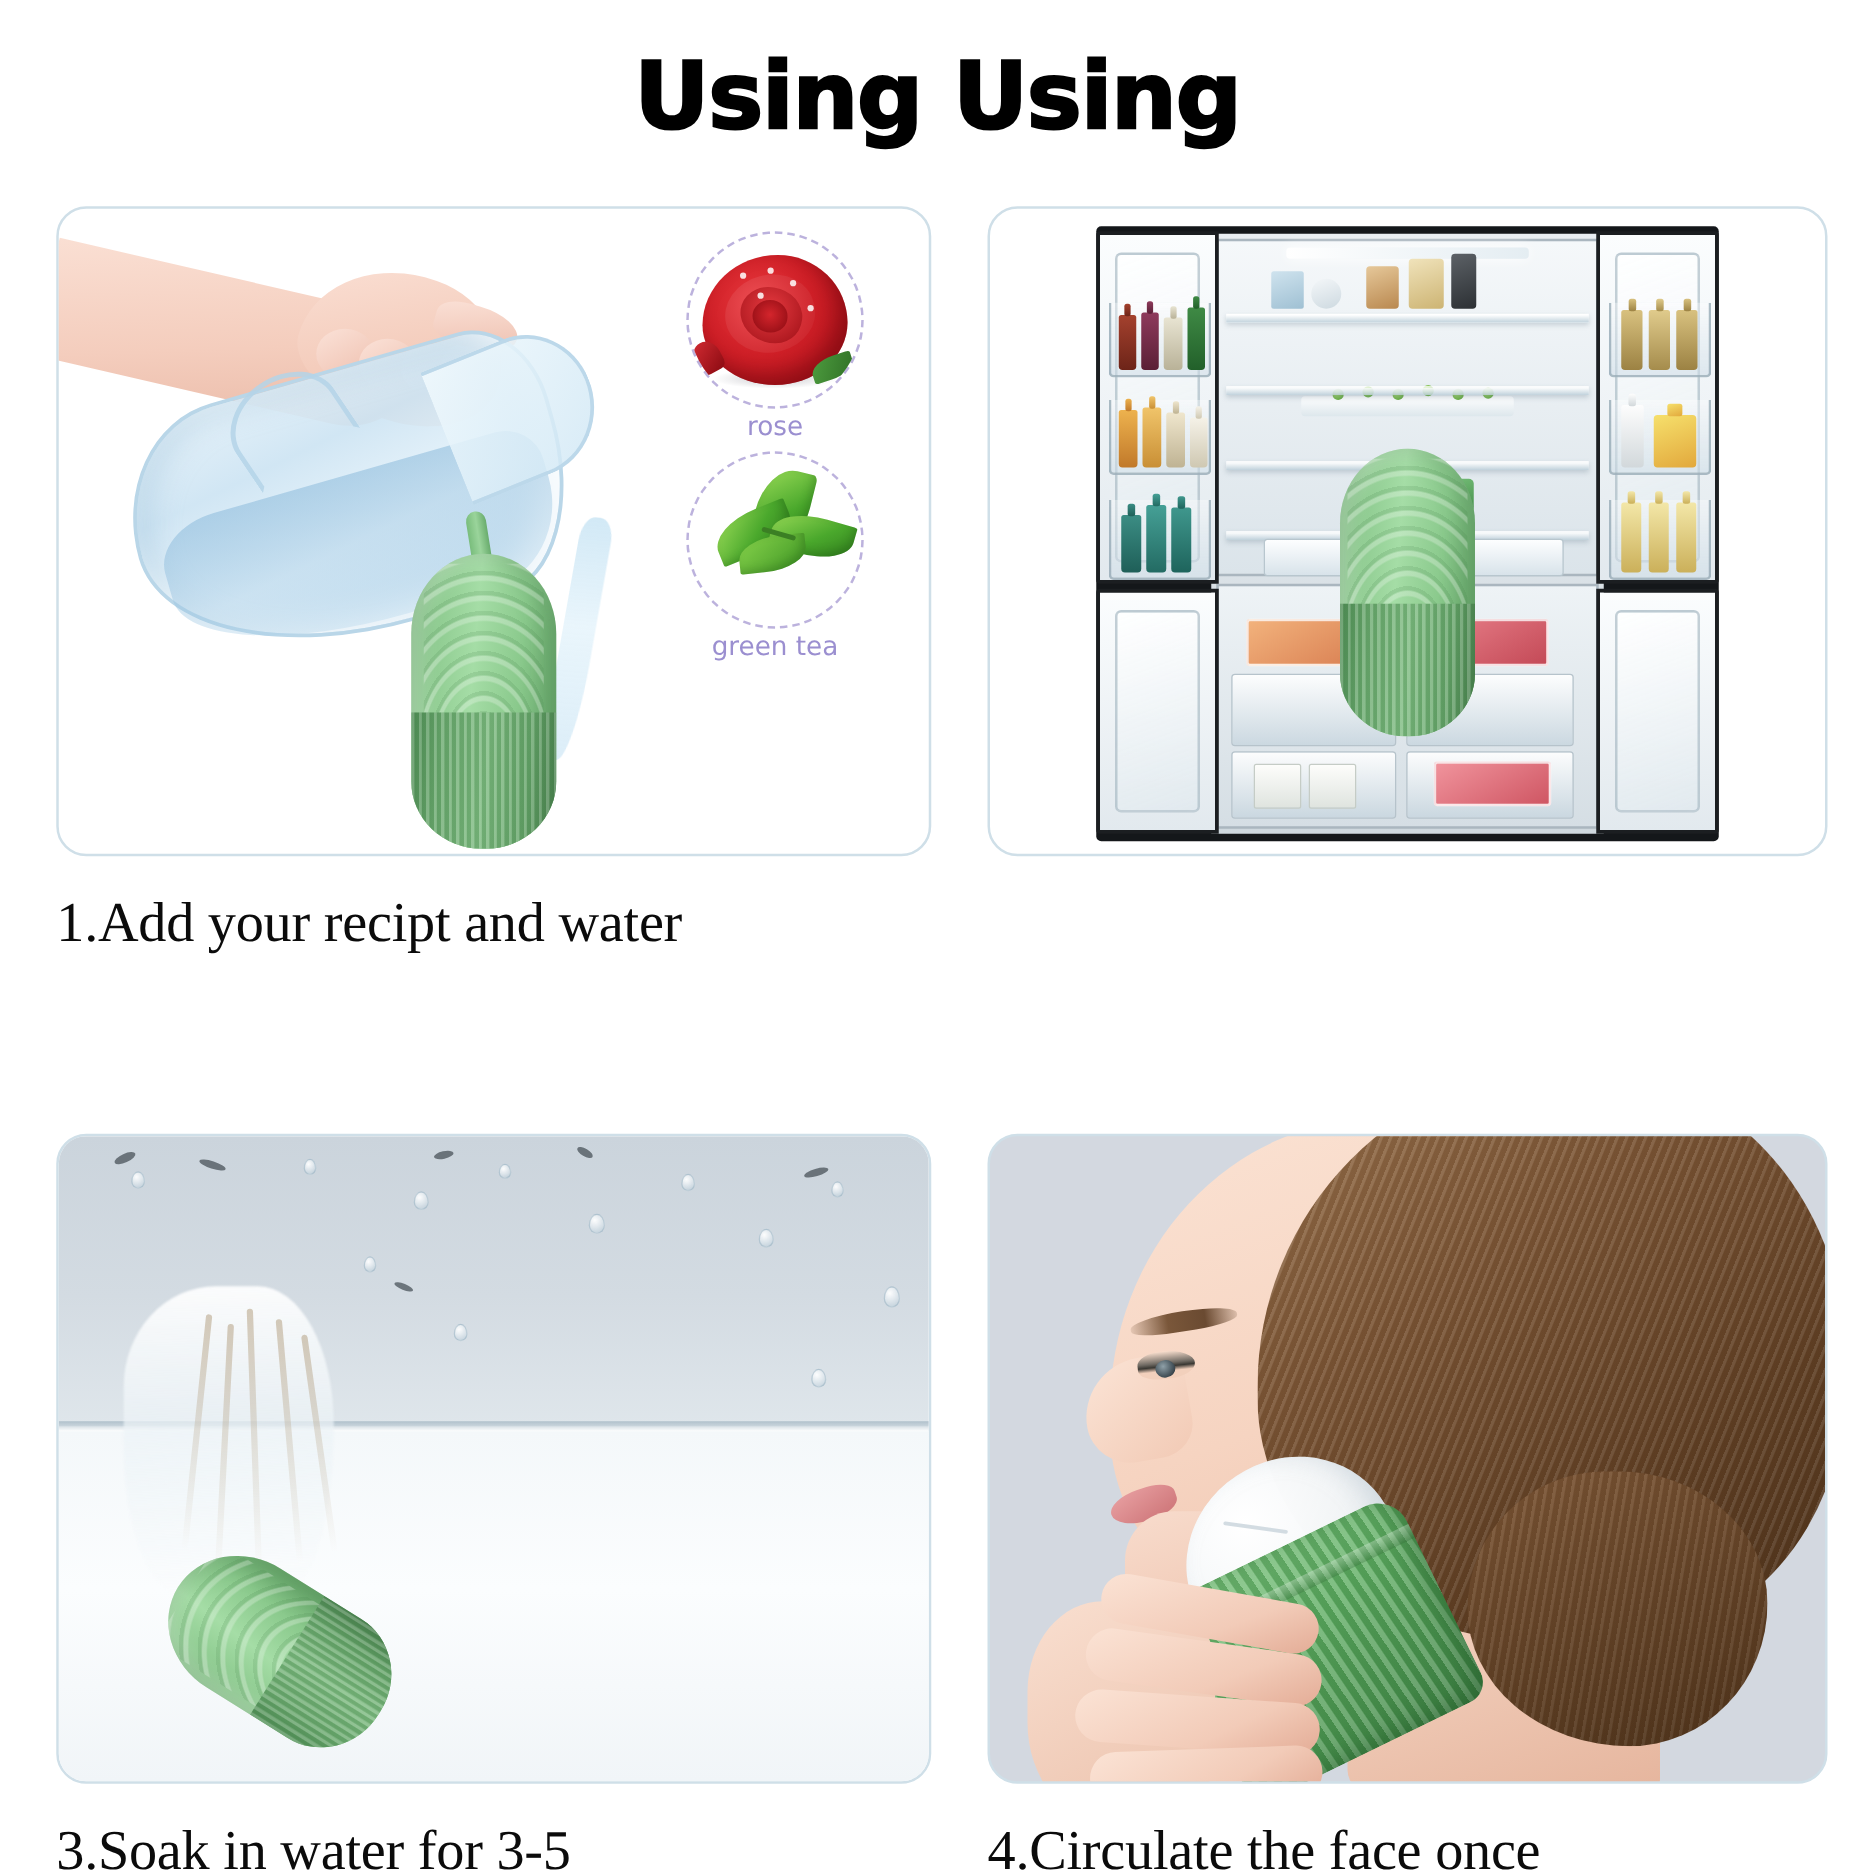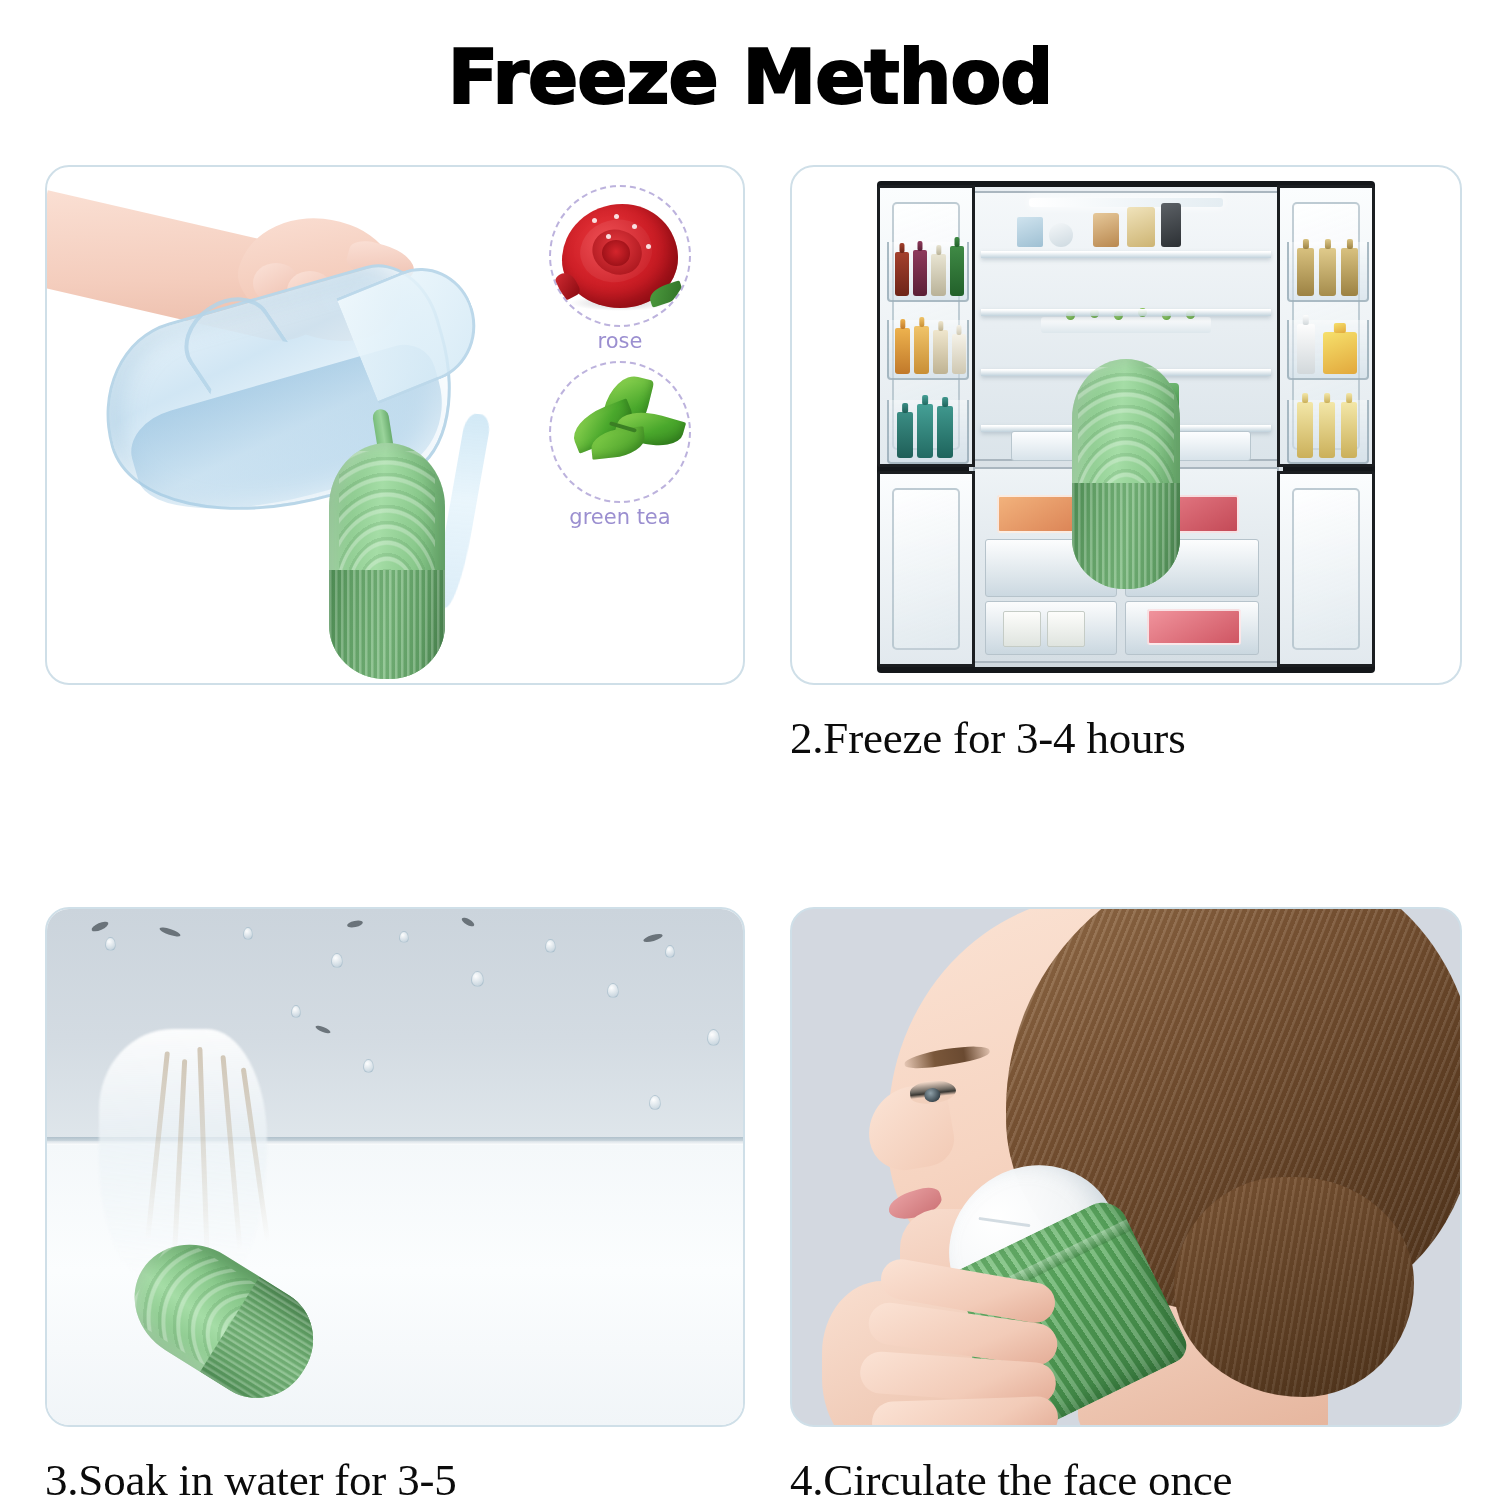--- a/index.html
+++ b/index.html
@@ -725,21 +725,21 @@
   }
   .ice-crack {
     position: absolute;
     background: rgba(196,208,216,.75);
     border-radius: 2px;
   }
 </style>
 </head>
 <body>
 
-<div class="page-title">Freeze Method</div>
+<div class="page-title">Using Using</div>
 
 <div class="steps">
 
   <div class="step-row">
 
     <div class="step step-1">
       <div class="panel panel-h-top p1">
 
         <div class="arm"></div>
         <div class="hand"></div>
@@ -794,20 +794,21 @@
               <div class="tea-leaf tl2"></div>
               <div class="tea-leaf tl3"></div>
               <div class="tea-leaf tl4"></div>
               <div class="tea-stem"></div>
             </div>
             <div class="ing-label">green tea</div>
           </div>
 
         </div>
       </div>
+      <div class="caption">1.Add your recipt and water</div>
     </div>
 
     <div class="step step-2">
       <div class="panel panel-h-top p2">
 
         <div class="fridge">
           <div class="fridge-shell"></div>
           <div class="fr-cabinet"></div>
 
           <div class="fr-upper">
@@ -904,21 +905,20 @@
 
           <div class="fridge-roller roller">
             <div class="roller-body">
               <div class="roller-arcs"></div>
               <div class="roller-bottom"></div>
             </div>
           </div>
         </div>
 
       </div>
-      <div class="caption">2.Freeze for 3-4 hours</div>
     </div>
 
   </div>
 
   <div class="step-row" style="margin-top:136px;">
 
     <div class="step step-3">
       <div class="panel panel-h-bot p3">
         <div class="water-top"></div>
         <div class="water-line"></div>

